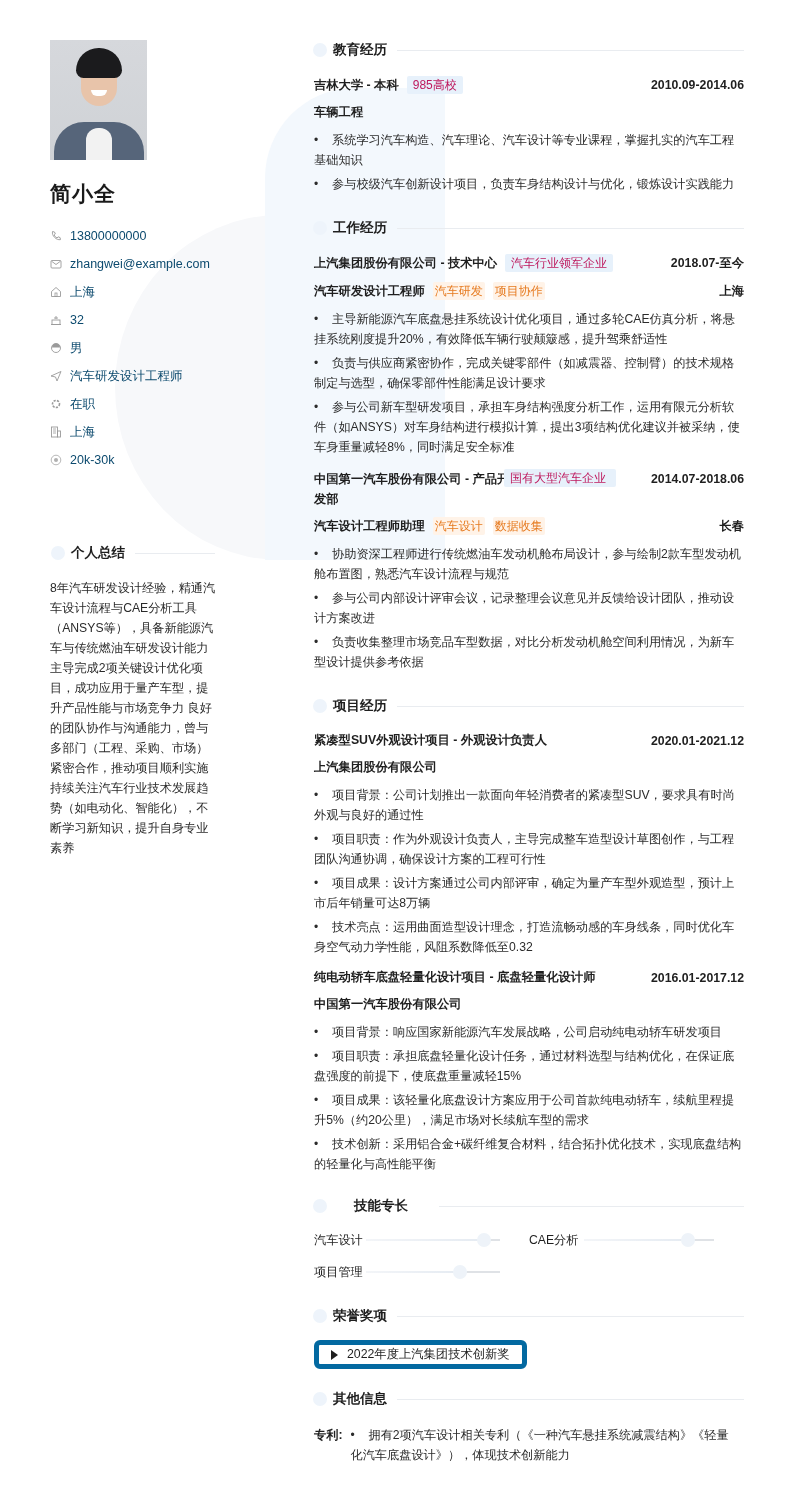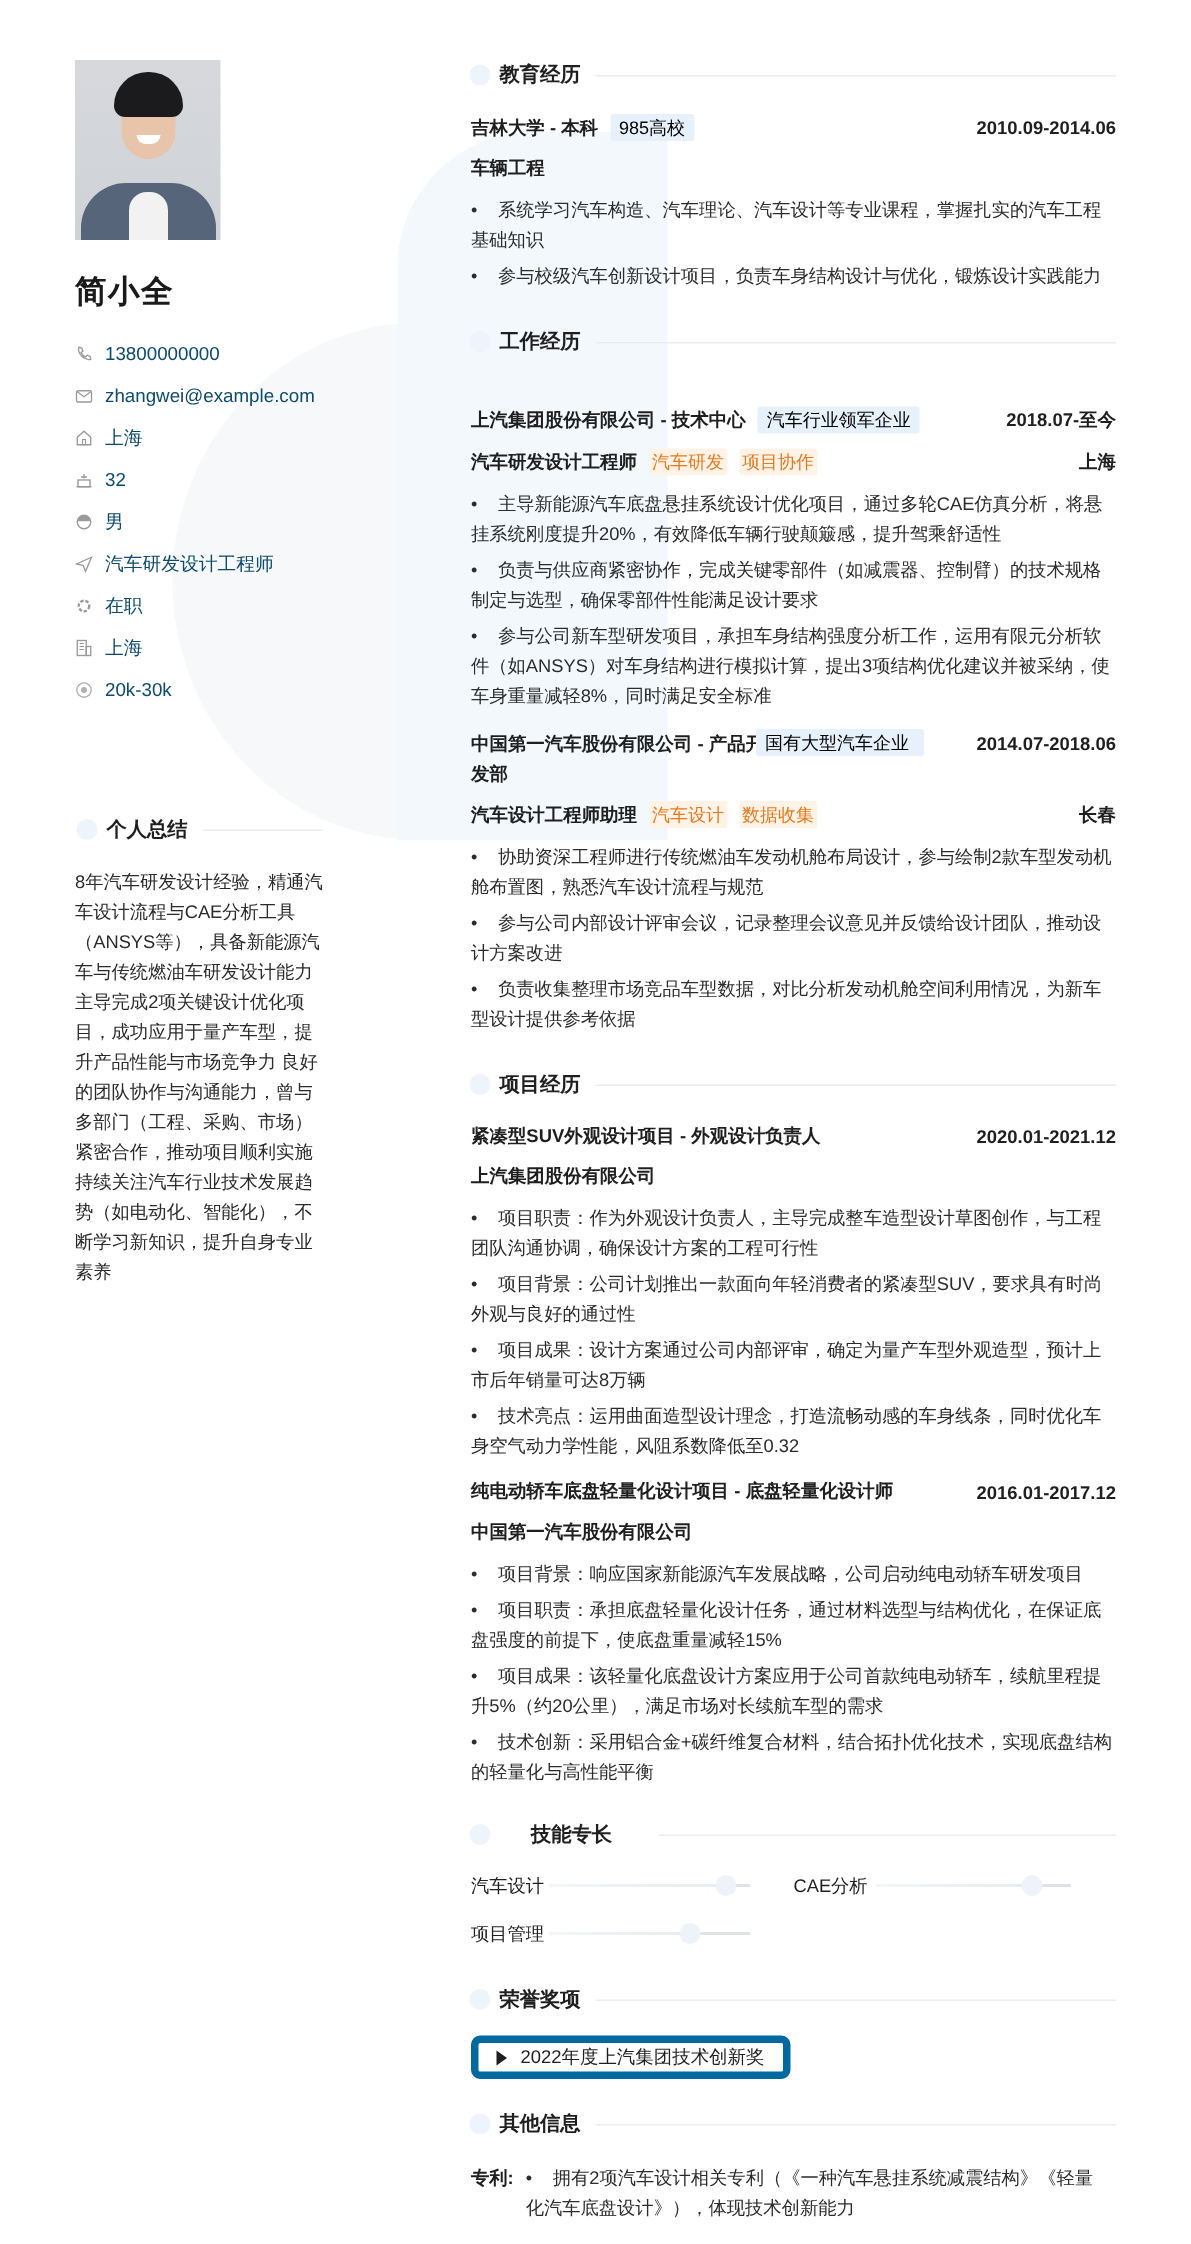--- a/index.html
+++ b/index.html
@@ -42,21 +42,21 @@
   .sec-title .line { flex: 1; height: 1px; background: #e9ecf0; margin-left: 10px; }
 
   .summary-title { position: absolute; left: 50px; top: 544px; width: 165px; }
   .summary { position: absolute; left: 50px; top: 578px; width: 168px; font-size: 12.2px; line-height: 20px; color: #2a2a2a; }
 
   
   .right { position: absolute; left: 314px; top: 40px; width: 430px; }
   .right .sec-title { margin-left: -2px; }
   .row { display: flex; align-items: center; justify-content: space-between; font-size: 12.3px; font-weight: bold; color: #1f1f1f; }
   .row .left-part { display: flex; align-items: center; }
-  .tag-blue { display: inline-block; background: #e7f1fb; color: #000000; font-weight: normal; font-size: 12px; padding: 1px 6px; margin-left: 8px; border-radius: 2px; line-height: 16px; }
+  .tag-blue { display: inline-block; background: #e7f1fb; color: #be185d; font-weight: normal; font-size: 12px; padding: 1px 6px; margin-left: 8px; border-radius: 2px; line-height: 16px; }
   .tag-orange { display: inline-block; background: #fff3e8; color: #e67a1f; font-weight: normal; font-size: 12px; padding: 1px 2px; margin-left: 8px; border-radius: 2px; line-height: 16px; }
   .bullets { list-style: none; margin-top: 6px; }
   .bullets li { position: relative; font-size: 12.2px; line-height: 20px; color: #2b2b2b; padding-left: 0; margin-bottom: 4px; text-indent: 18px; }
   .bullets li::before { content: "•"; position: absolute; left: 0; text-indent: 0; font-size: 12px; color: #2b2b2b; }
 
   .skills { margin-top: 14px; }
   .skill-row { display: flex; height: 32px; align-items: center; }
   .skill { display: flex; align-items: center; width: 220px; }
   .skill .lbl { font-size: 12.2px; color: #1f1f1f; white-space: nowrap; width: 50px; }
   .skill .track { position: relative; width: 134px; height: 2px; background: #dfe2e6; margin-left: 2px; }
@@ -203,21 +203,21 @@
     </section>
 
     <section style="margin-top:24px;">
       <div class="sec-title" style="height:20px;">
         <span class="dot"></span>
         <span>工作经历</span>
         <span class="line"></span>
       </div>
 
       <div>
-        <div class="row" style="margin-top:33px;gap:24px;">
+        <div class="row" style="margin-top:16px;gap:24px;">
           <div class="left-part">
             <span>上汽集团股份有限公司 - 技术中心</span>
             <span class="tag-blue">汽车行业领军企业</span>
           </div>
           <span>2018.07-至今</span>
         </div>
         <div class="row" style="margin-top:10px;">
           <div class="left-part">
             <span>汽车研发设计工程师</span>
             <span class="tag-orange">汽车研发</span>
@@ -265,22 +265,22 @@
 
       <div>
         <div class="row" style="margin-top:16px;">
           <span>紧凑型SUV外观设计项目 - 外观设计负责人</span>
           <span>2020.01-2021.12</span>
         </div>
         <div class="row" style="margin-top:10px;">
           <span>上汽集团股份有限公司</span>
         </div>
         <ul class="bullets" style="margin-top:9px;">
+          <li>项目背景：公司计划推出一款面向年轻消费者的紧凑型SUV，要求具有时尚外观与良好的通过性</li>
           <li>项目职责：作为外观设计负责人，主导完成整车造型设计草图创作，与工程团队沟通协调，确保设计方案的工程可行性</li>
-          <li>项目背景：公司计划推出一款面向年轻消费者的紧凑型SUV，要求具有时尚外观与良好的通过性</li>
           <li>项目成果：设计方案通过公司内部评审，确定为量产车型外观造型，预计上市后年销量可达8万辆</li>
           <li>技术亮点：运用曲面造型设计理念，打造流畅动感的车身线条，同时优化车身空气动力学性能，风阻系数降低至0.32</li>
         </ul>
       </div>
 
       <div>
         <div class="row" style="margin-top:12px;">
           <span>纯电动轿车底盘轻量化设计项目 - 底盘轻量化设计师</span>
           <span>2016.01-2017.12</span>
         </div>

